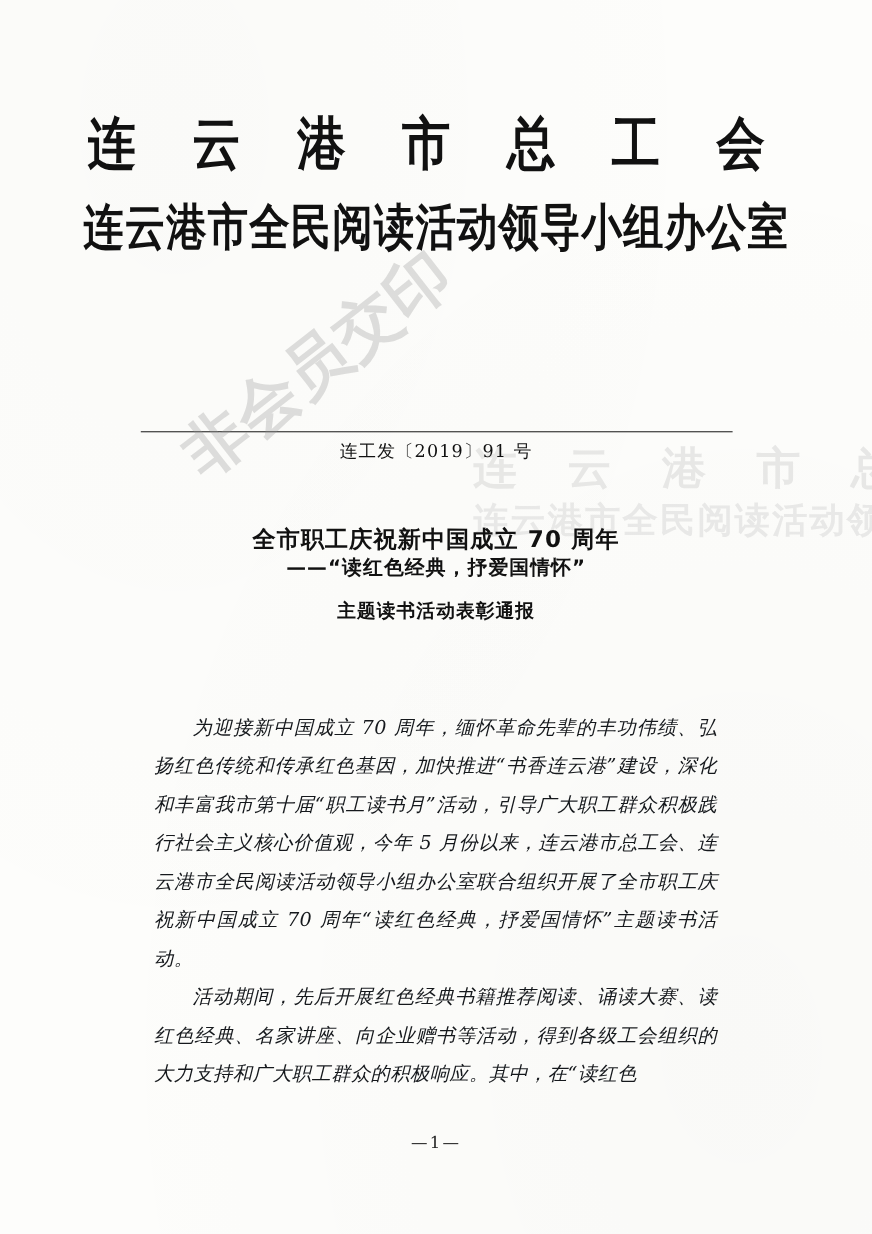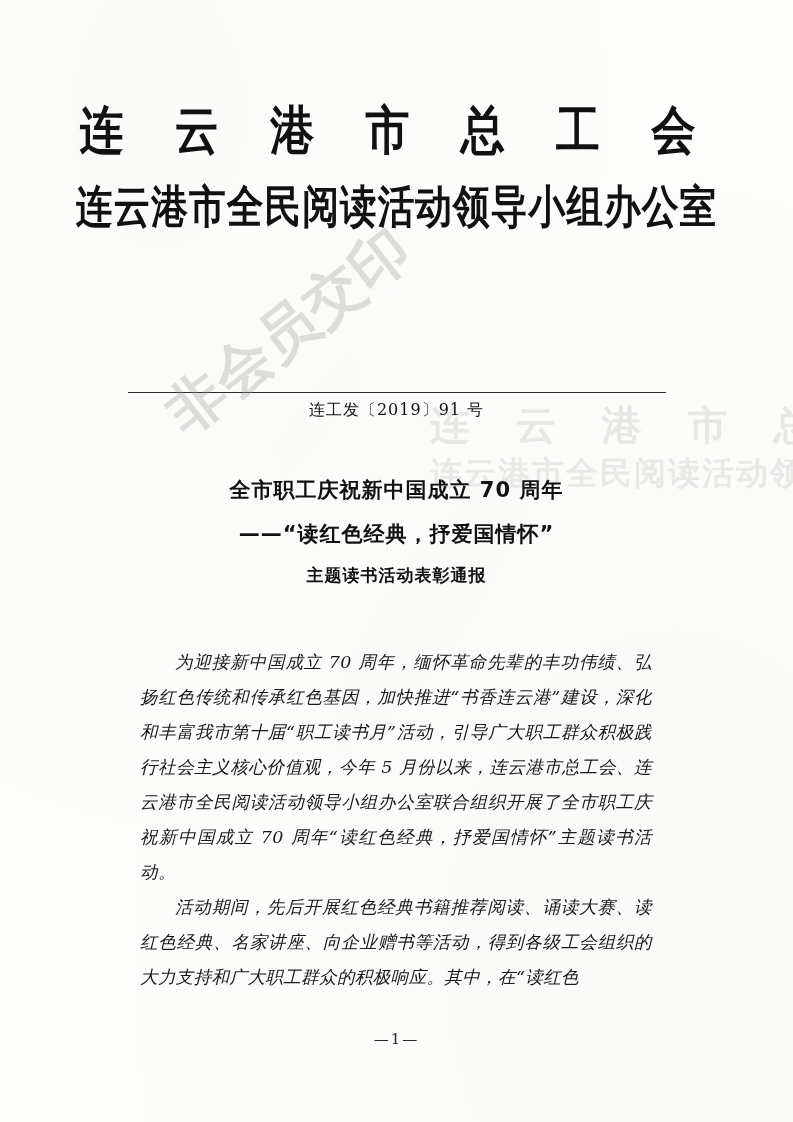--- a/index.html
+++ b/index.html
@@ -93,21 +93,21 @@
     position: absolute;
     left: 0;
     top: 476px;
     width: 793px;
     text-align: center;
     font-family: "DejaVu Sans", sans-serif;
     font-weight: bold;
     color: #111;
   }
   .title-l1 { font-size: 21px; letter-spacing: 1px; }
-  .title-l2 { font-size: 21px; letter-spacing: 1px; margin-top: 16px; }
+  .title-l2 { font-size: 18px; letter-spacing: 1px; }
   .title-l3 { font-size: 17px; letter-spacing: 1px; margin-top: 16px; }
 
   
   .body {
     position: absolute;
     left: 140px;
     top: 645px;
     width: 512px;
     font-size: 17.5px;
     line-height: 35px;

